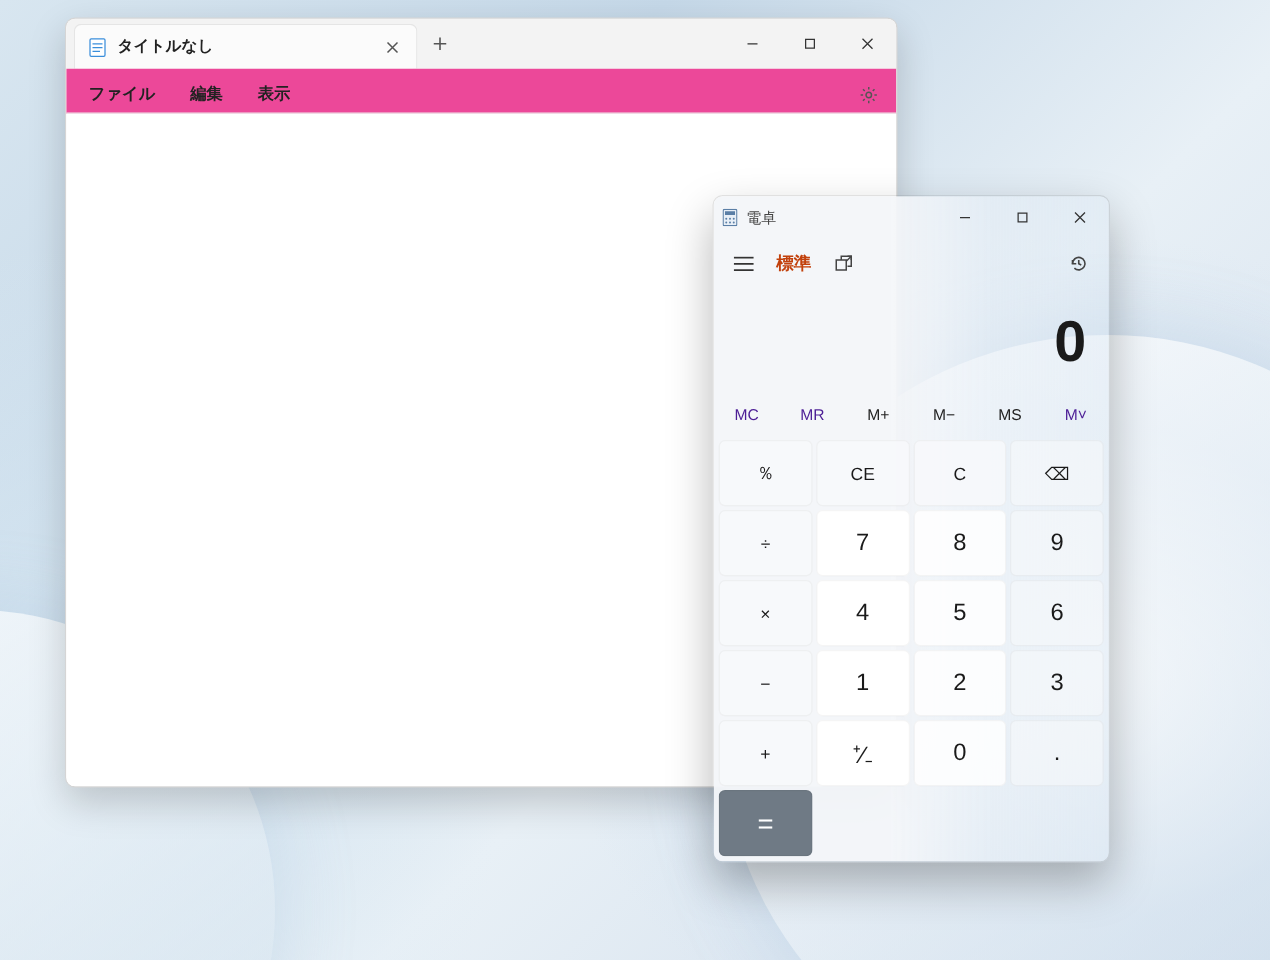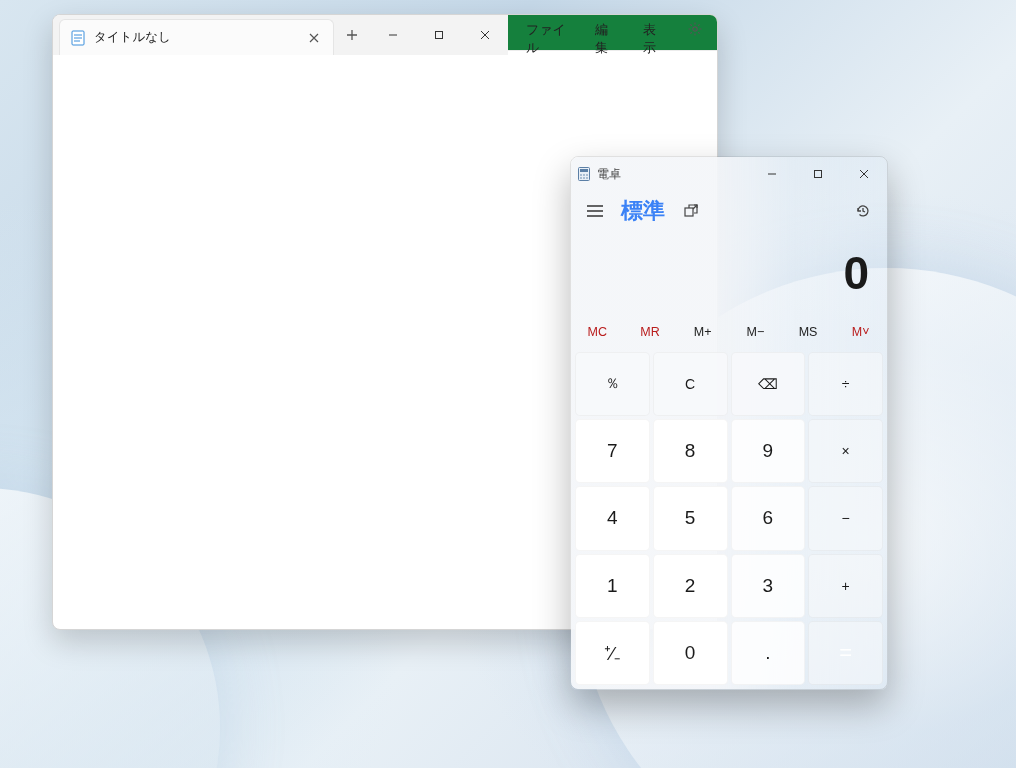--- a/index.html
+++ b/index.html
@@ -20,43 +20,43 @@
   }
   .wallpaper::before { width: 620px; height: 620px; right:-180px; bottom:-120px; }
   .wallpaper::after  { width: 480px; height: 480px; left:-260px; bottom:-200px; }
 
   
   .notepad {
     position: absolute; left: 52px; top: 14px; width: 666px; height: 616px;
     background: #ffffff;
     border: 1px solid #d5d5d5; border-radius: 8px;
     box-shadow: 0 12px 30px rgba(0,0,0,0.18);
-    display: flex; flex-direction: row; overflow: hidden;
+    display: flex; flex-direction: column; overflow: hidden; font-weight: bold;
   }
   .np-titlebar {
     height: 40px; background: #f3f3f3; display: flex; align-items: stretch;
   }
   .np-tab {
     display: flex; align-items: center; gap: 8px;
     background: #fbfbfb; border-radius: 6px 6px 0 0;
     padding: 0 10px; margin: 4px 0 0 6px; width: 275px;
     border: 1px solid #e5e5e5; border-bottom: none;
     font-size: 12.5px; color: #222;
   }
   .np-tab .np-icon { width:16px; height:16px; display:flex; align-items:center; justify-content:center; }
   .np-tab .tab-title { flex: 1; overflow:hidden; white-space:nowrap; }
   .np-tab .tab-close { font-size: 14px; color:#555; padding: 2px 4px; border-radius: 3px; }
   .np-addtab { width:36px; display:flex; align-items:center; justify-content:center; color:#555; font-size:16px; }
   .np-spacer { flex: 1; }
   .np-ctrls { display:flex; }
   .np-ctrls .ctrl { width:46px; display:flex; align-items:center; justify-content:center; color:#333; }
 
   .np-menubar {
-    height: 36px; background: #15803d; border-bottom: 1px solid #ececec;
-    display: flex; align-items: flex-start; padding: 0 4px; font-size: 13px; color:#222;
+    height: 36px; background: #ec4899; border-bottom: 1px solid #ececec;
+    display: flex; align-items: flex-end; padding: 0 4px; font-size: 13px; color:#222;
   }
   .np-menubar .mitem { padding: 6px 14px; border-radius:4px; }
   .np-menubar .mspacer { flex:1; }
   .np-menubar .gear { padding: 6px 10px; color:#555; }
 
   .np-editor { flex:1; background:#fff; }
 
   
   .calc {
     position: absolute; left: 570px; top: 156px; width: 318px; height: 534px;
@@ -75,29 +75,29 @@
   .calc > *:not(.glass){ position:relative; z-index:1; }
 
   .calc-titlebar { height: 34px; display:flex; align-items:center; font-size:12px; color:#444; }
   .calc-titlebar .cicon { width:26px; display:flex; justify-content:center; font-size:14px; }
   .calc-titlebar .ctitle { flex:0 0 auto; }
   .calc-titlebar .csp { flex:1; }
   .calc-titlebar .cctrl { width:46px; height:34px; display:flex; align-items:center; justify-content:center; color:#333; }
 
   .calc-header { height:40px; display:flex; align-items:center; padding:0 10px; gap:12px; }
   .calc-header .ham, .calc-header .ontop, .calc-header .hist { width:28px; height:28px; display:flex;align-items:center;justify-content:center; color:#333; border-radius:4px; }
-  .calc-header .mode { font-size:22px; font-weight:600; color:#3b82f6; }
+  .calc-header .mode { font-size:14px; font-weight:600; color:#c2410c; }
   .calc-header .hsp { flex:1; }
 
   .calc-display { height:84px; display:flex; align-items:center; justify-content:flex-end; padding:0 18px; }
   .calc-display .val { font-size:46px; font-weight:600; color:#1a1a1a; }
 
   .calc-mem { height:34px; display:flex; justify-content:space-around; align-items:center; font-size:12.5px; }
   .calc-mem .mbtn { flex:1; text-align:center; color:#222; }
-  .calc-mem .mbtn.disabled { color:#b91c1c; }
+  .calc-mem .mbtn.disabled { color:#4c1d95; }
 
   .calc-keys { flex:1; display:grid; grid-template-columns:repeat(4,1fr); grid-auto-rows:1fr; gap:3px; padding:3px 4px 4px; }
   .key {
     display:flex; align-items:center; justify-content:center;
     border-radius:5px; font-size:15px; color:#1a1a1a;
     background: rgba(250,251,252,0.9);
     border:1px solid rgba(0,0,0,0.04);
   }
   .key.func { background: rgba(248,249,251,0.82); font-size:14px; }
   .key.num  { background: rgba(255,255,255,0.97); font-size:19px; }
@@ -241,20 +241,21 @@
     <div class="mbtn disabled">MC</div>
     <div class="mbtn disabled">MR</div>
     <div class="mbtn">M+</div>
     <div class="mbtn">M−</div>
     <div class="mbtn">MS</div>
     <div class="mbtn disabled">M˅</div>
   </div>
 
   <div class="calc-keys">
     <div class="key func">％</div>
+    <div class="key func">CE</div>
     <div class="key func">C</div>
     <div class="key func">⌫</div>
 
     <div class="key func">÷</div>
 
     <div class="key num">7</div>
     <div class="key num">8</div>
     <div class="key num">9</div>
     <div class="key func">×</div>
 

